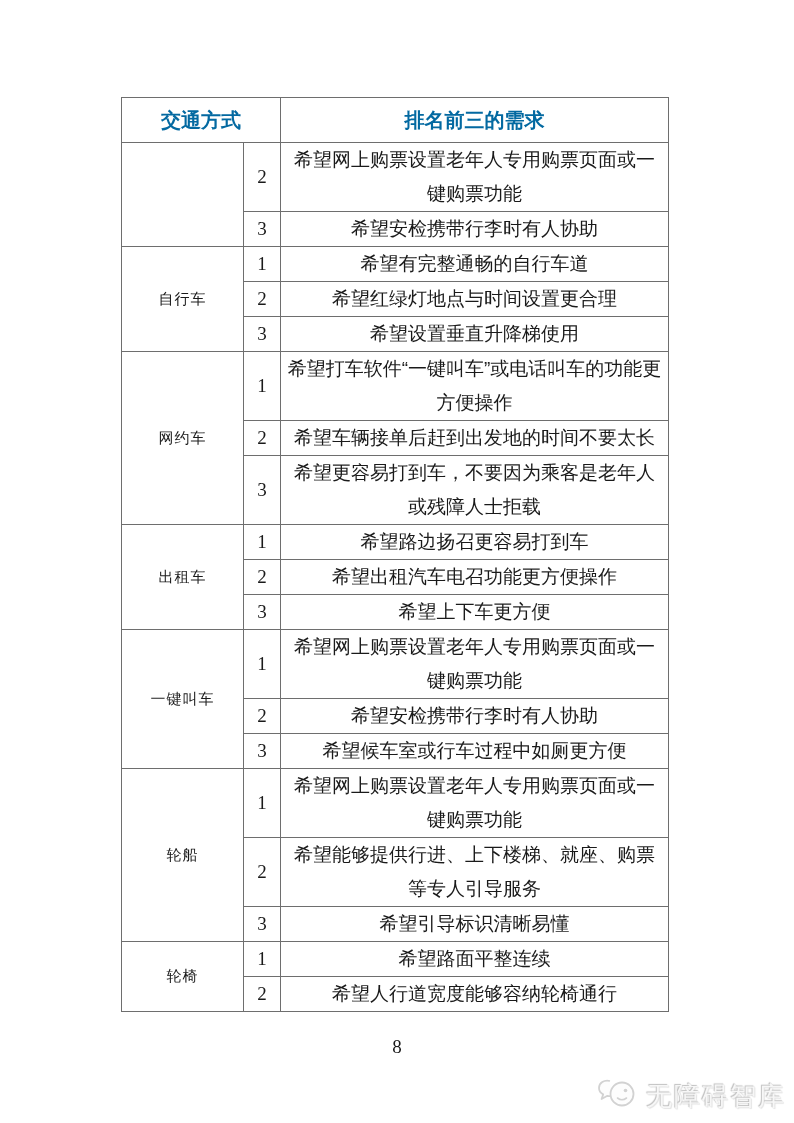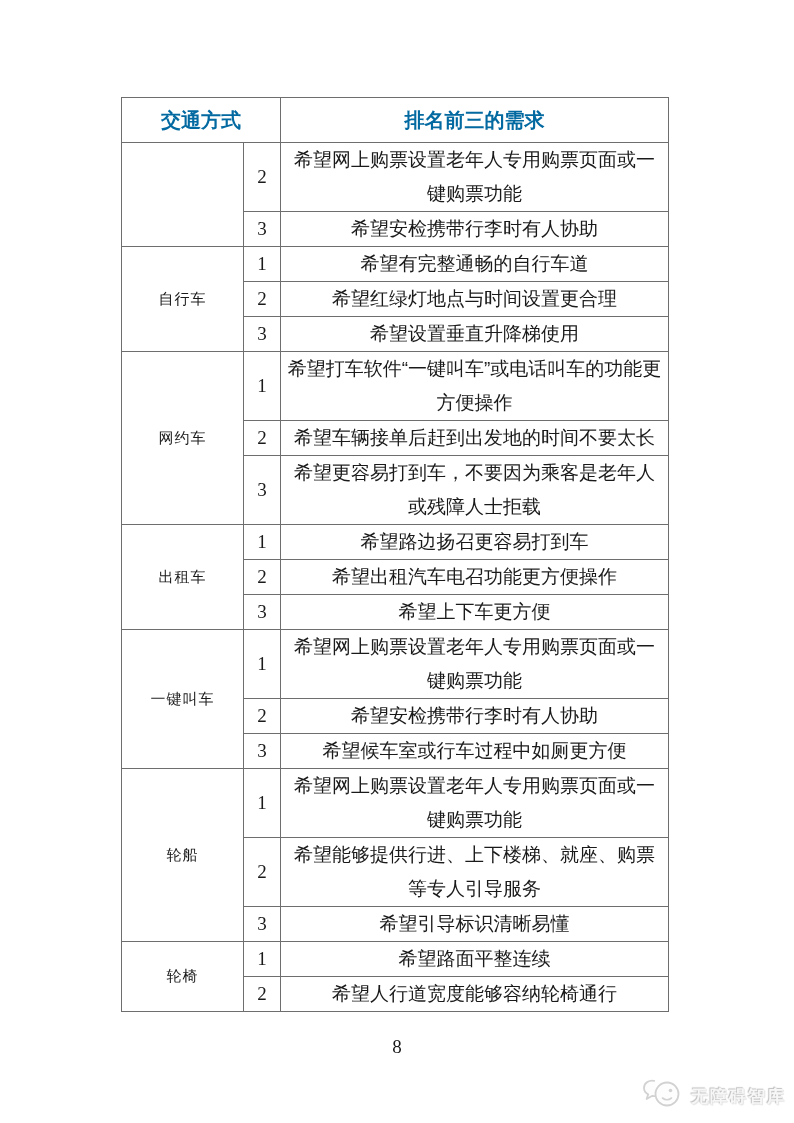--- a/index.html
+++ b/index.html
@@ -58,22 +58,22 @@
     color:#1a1a1a;
   }
   .watermark{
     position:absolute;
     top:1078px;right:8px;
     display:flex;
     align-items:center;
     gap:9px;
   }
   .wm-text{
-    font-size:17px;
-    font-weight:bold;
+    font-size:26px;
+    font-weight:normal;
     letter-spacing:2px;
     color:#f7f7f7;
     text-shadow:-1px -1px 1px #bfbfbf, 1px 1px 1px #e3e3e3, 0 0 1px #cccccc;
   }
 </style>
 </head>
 <body>
 
 <table class="doc-table">
   <colgroup>

